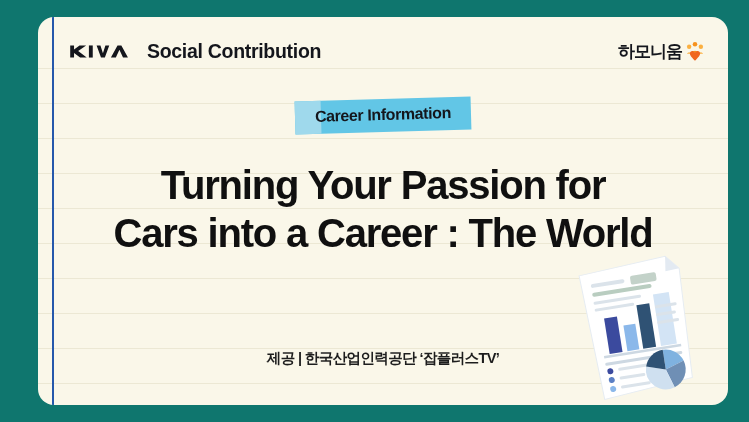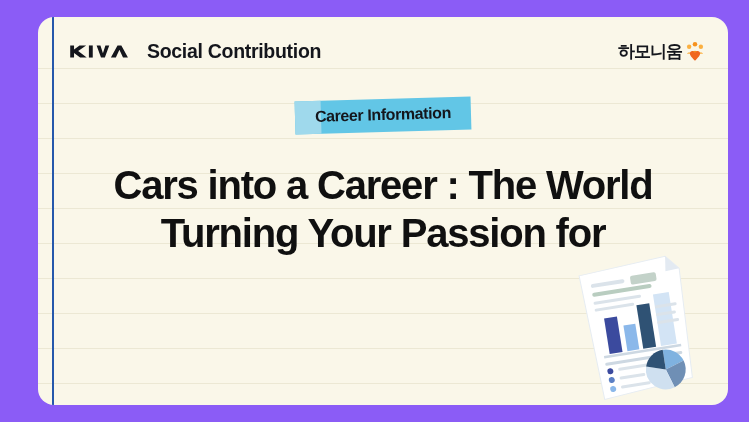--- a/index.html
+++ b/index.html
@@ -9,21 +9,21 @@
   }
   body {
     font-family: "Liberation Sans", sans-serif;
   }
 
   #slide {
     position: relative;
     width: 749px;
     height: 422px;
     overflow: hidden;
-    background: #8b5cf6;
+    background: #0f766e;
   }
 
   
   .paper {
     position: absolute;
     left: 38px;
     top: 17px;
     width: 690px;
     height: 388px;
     background: #faf7e9;
@@ -214,24 +214,25 @@
       </div>
     </div>
 
     <div class="badge-wrap">
       <div class="badge">
         <span class="badge-label">Career Information</span>
       </div>
     </div>
 
     <div class="title">
+      <span class="title-line">Turning Your Passion for</span>
       <span class="title-line">Cars into a Career : The World</span>
-      <span class="title-line">Turning Your Passion for</span>
-    </div>
-
+    </div>
+
+    <div class="credit">제공 | 한국산업인력공단 ‘잡플러스TV’</div>
 
     <svg class="doc-illustration" viewBox="0 0 160 150">
       <g transform="rotate(-9 80 75)">
         <path d="M28 14 L116 8 L128 22 L124 132 L34 140 Z" fill="#ffffff" stroke="#e6ecf2" stroke-width="1"></path>
         <path d="M116 8 L128 22 L114 23 Z" fill="#e3eaf2"></path>
         <g fill="#dbe3ea">
           <rect x="38" y="24" width="34" height="4" rx="2"></rect>
           <rect x="78" y="22" width="26" height="9" rx="2" fill="#c3d2c9"></rect>
           <rect x="38" y="33" width="60" height="4" rx="2" fill="#b9cdc0"></rect>
           <rect x="38" y="42" width="48" height="3" rx="1.5"></rect>

